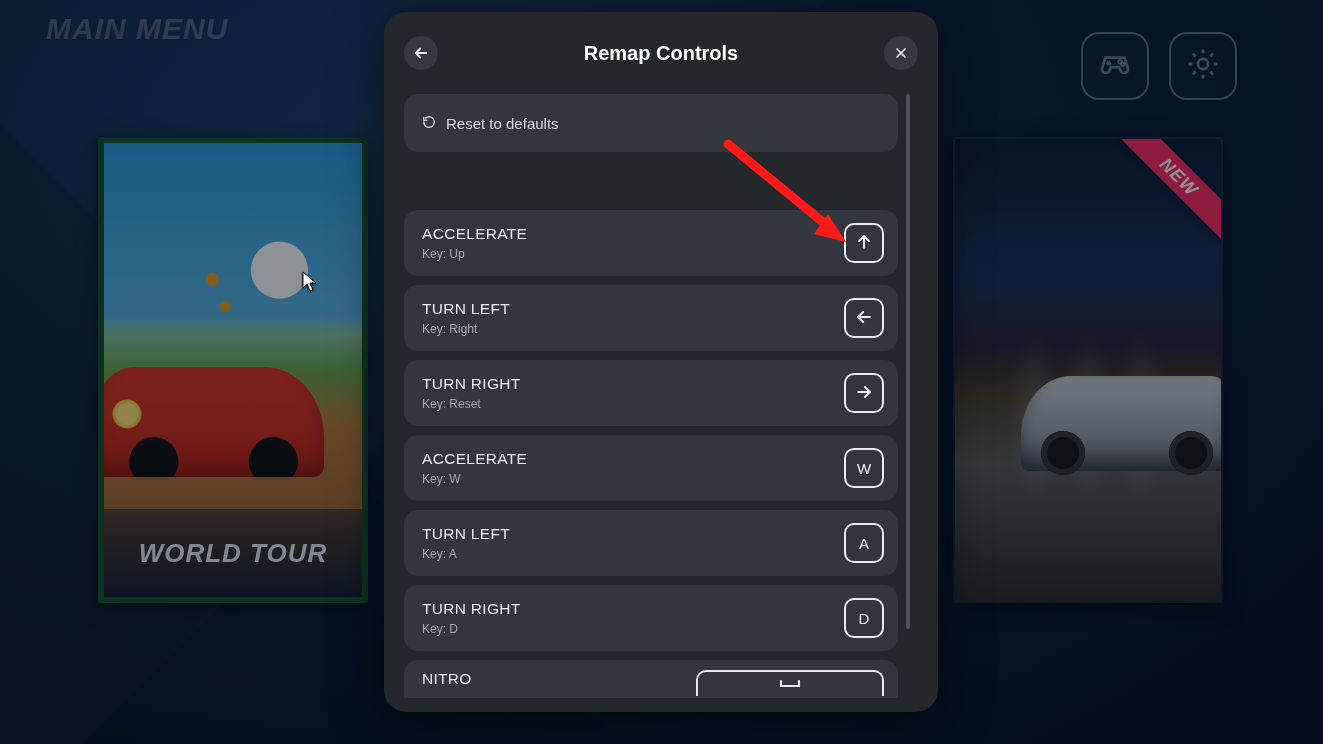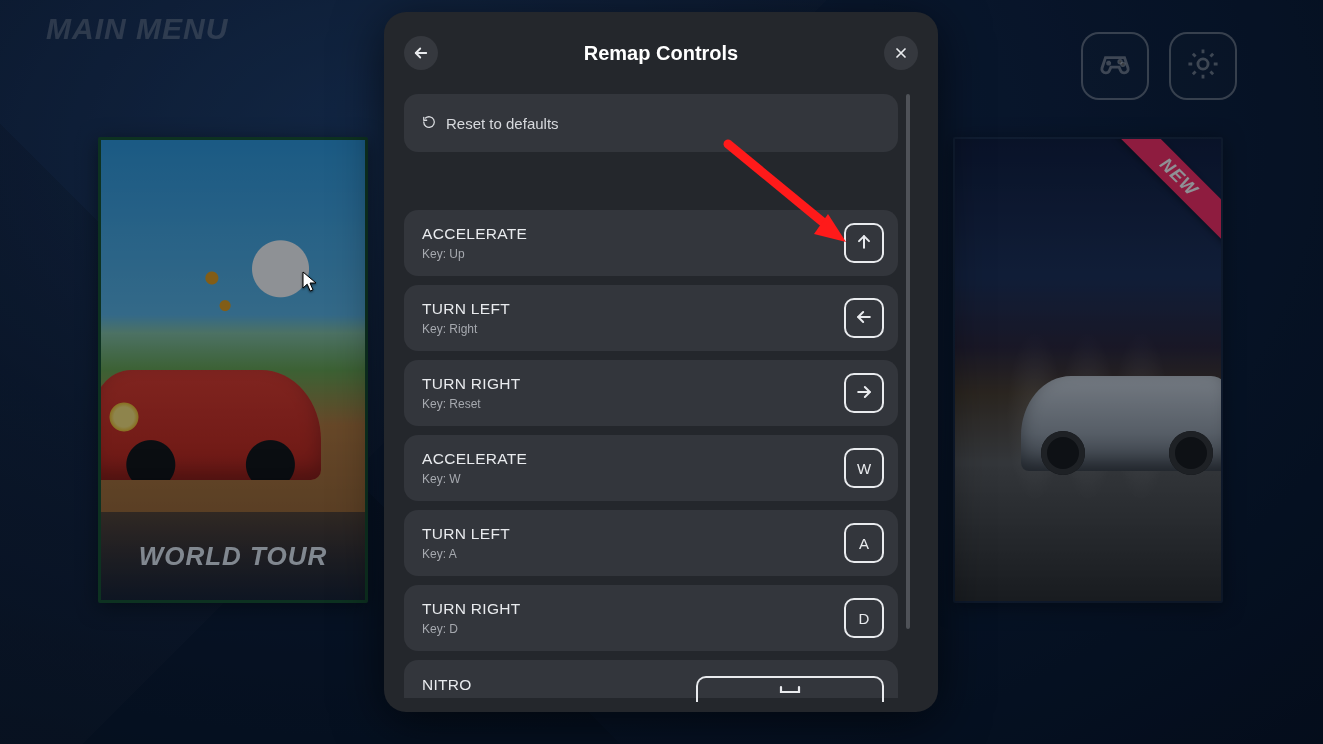--- a/index.html
+++ b/index.html
@@ -49,21 +49,21 @@
     position: absolute;
     width: 270px;
     height: 466px;
     border-radius: 2px;
     overflow: hidden;
     box-shadow: 0 4px 20px rgba(0,0,0,0.5);
   }
   .card.left {
     top: 137px;
     left: 98px;
-    border: 3px solid #14532d;
+    border: 6px solid #14532d;
   }
   .card.right {
     top: 137px;
     left: 953px;
     border: 2px solid rgba(255,255,255,0.06);
   }
   .card-art {
     position:absolute; inset:0;
   }
   .card.left .card-art {
@@ -203,21 +203,21 @@
     height:66px;
     display:flex; align-items:center; justify-content:space-between;
     padding:0 14px 0 18px;
     margin-bottom:9px;
     gap:39px;
   }
   .control-row.cut {
     height:38px;
     border-radius:14px 14px 0 0;
     align-items:flex-start;
-    padding-top:16px;
+    padding-top:10px;
   }
   .control-text { display:flex; flex-direction:column; gap:4px; }
   .control-name { color:#e9ebee; font-size:15.5px; font-weight:500; letter-spacing:0.3px; }
   .control-key  { color:#a6a9af; font-size:12px; }
 
   .keycap {
     min-width:40px; height:40px;
     border:2px solid #e9ebee;
     border-radius:10px;
     display:flex; align-items:center; justify-content:center;

